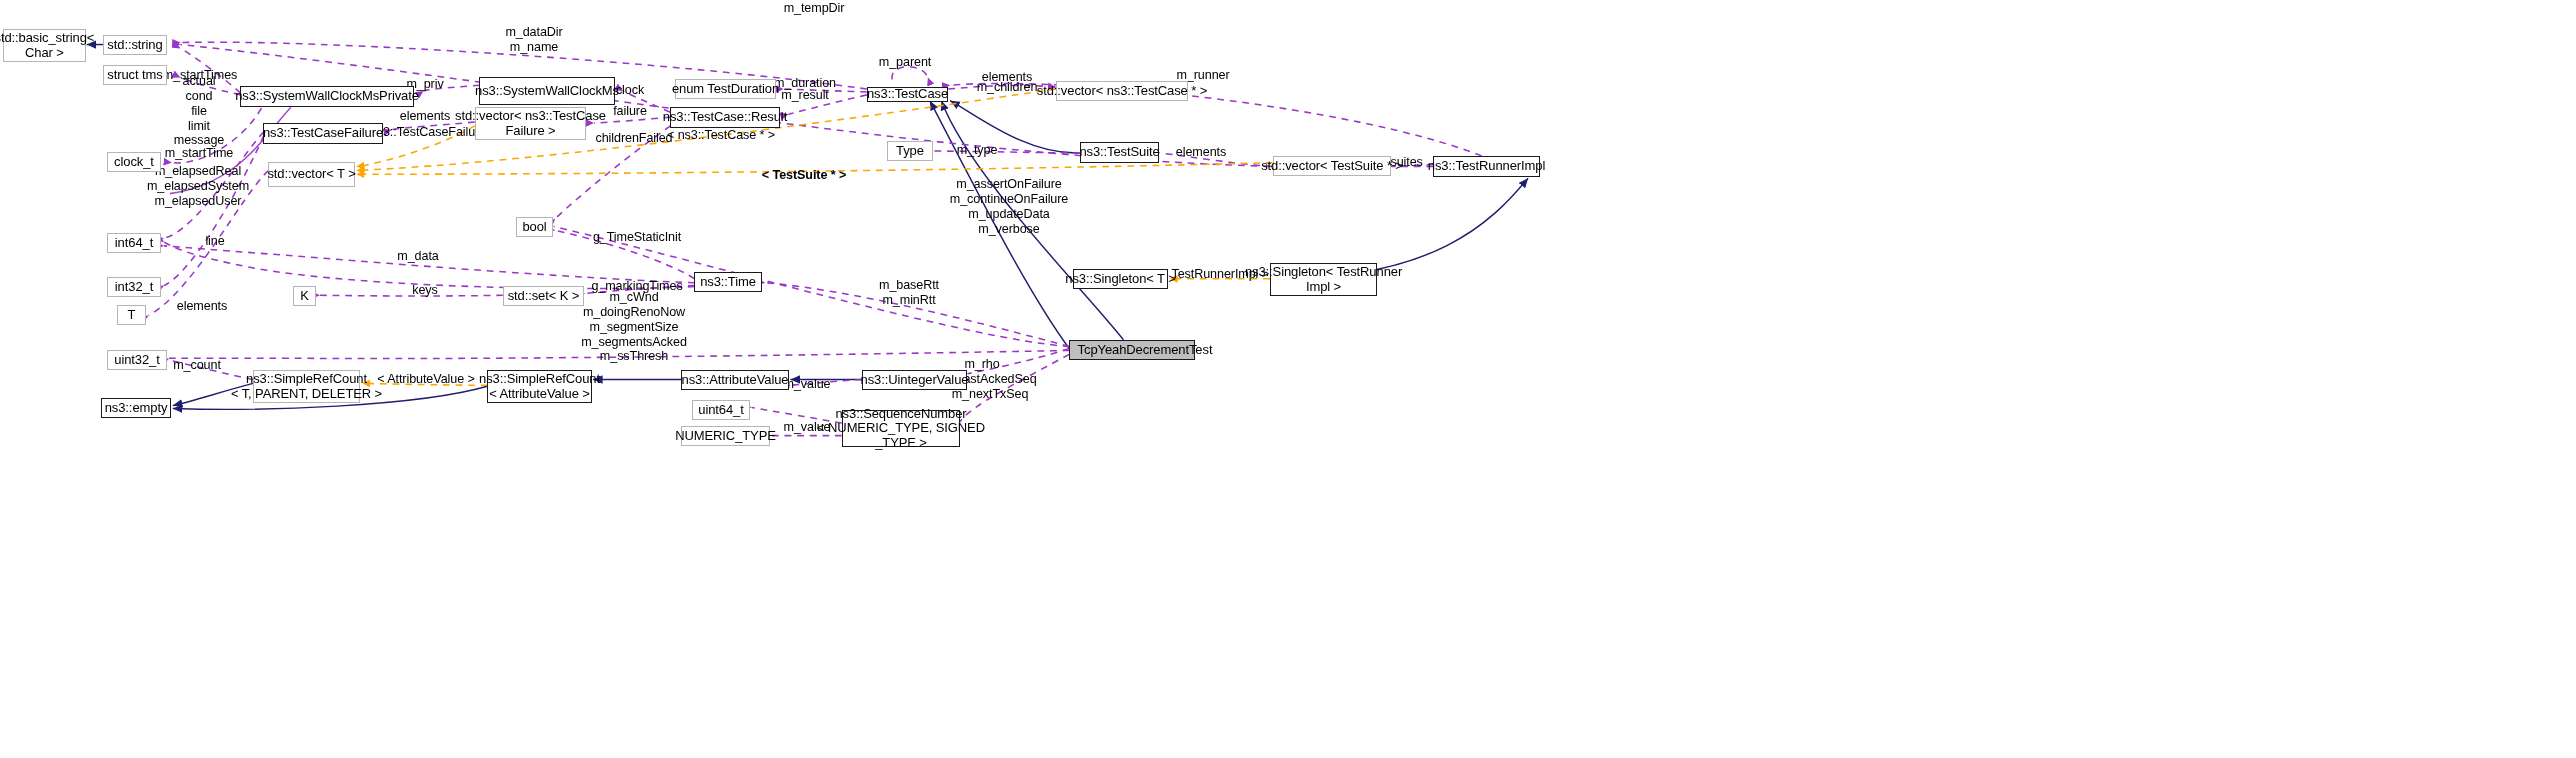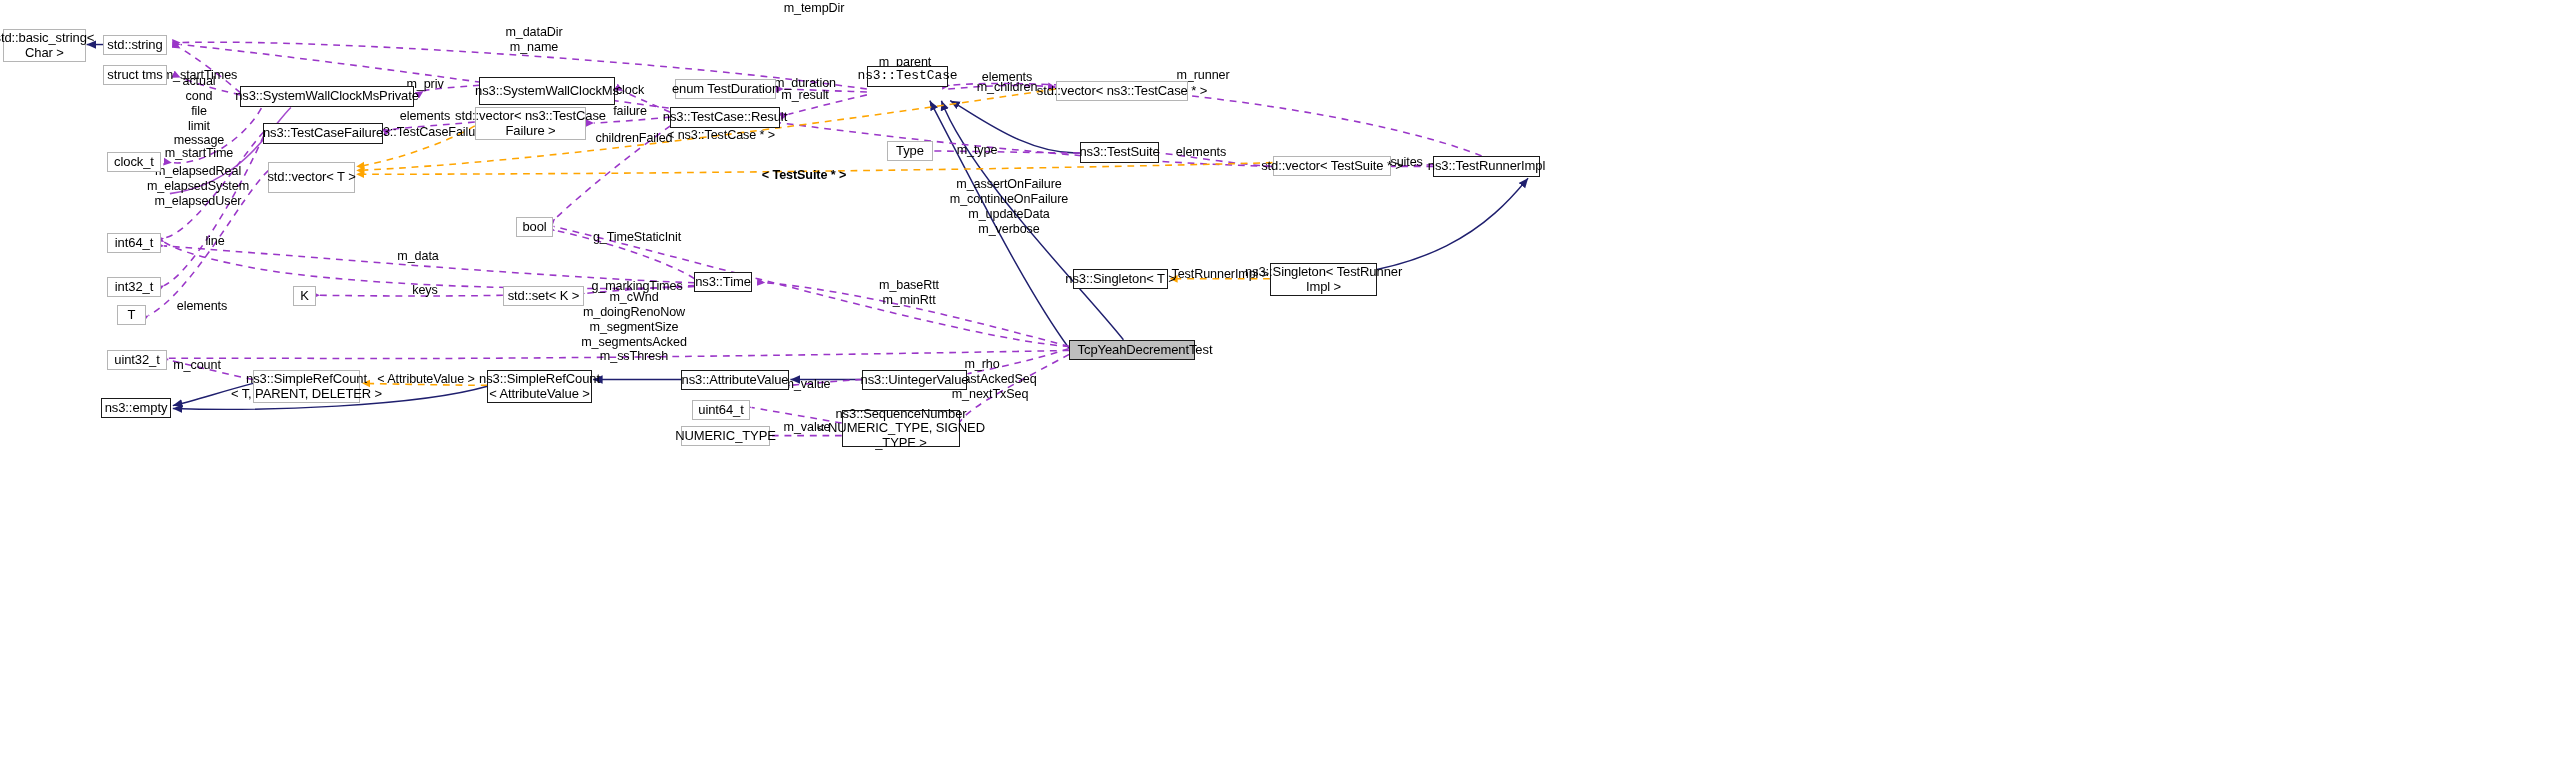--- a/index.html
+++ b/index.html
@@ -135,42 +135,42 @@
       <div class="node plain" style="left: 103px; top: 35px; width: 64px; height: 20.3px;">std::string</div>
       <div class="node plain" style="left: 103px; top: 65px; width: 64px; height: 20.3px;">struct tms</div>
       <div class="node plain" style="left: 107px; top: 152px; width: 54px; height: 20.3px;">clock_t</div>
       <div class="node plain" style="left: 107px; top: 233px; width: 54px; height: 20.3px;">int64_t</div>
       <div class="node plain" style="left: 107px; top: 277px; width: 54px; height: 20.3px;">int32_t</div>
       <div class="node plain" style="left: 117px; top: 305px; width: 29px; height: 20.3px;">T</div>
       <div class="node plain" style="left: 107px; top: 350px; width: 60px; height: 20.3px;">uint32_t</div>
       <div class="node klass" style="left: 101px; top: 398px; width: 70px; height: 20.3px;">ns3::empty</div>
       <div class="node klass" style="left: 240px; top: 86px; width: 174px; height: 21px;">ns3::SystemWallClockMsPrivate</div>
       <div class="node klass" style="left: 263px; top: 123px; width: 120px; height: 21px;">ns3::TestCaseFailure</div>
-      <div class="node plain" style="left: 268px; top: 162px; width: 87px; height: 31px;">std::vector&lt; T &gt;</div>
+      <div class="node plain" style="left: 268px; top: 162px; width: 87px; height: 25px;">std::vector&lt; T &gt;</div>
       <div class="node plain" style="left: 293px; top: 286px; width: 23px; height: 20.3px;">K</div>
       <div class="node plain" style="left: 253px; top: 370px; width: 107px; height: 33px;">ns3::SimpleRefCount
 &lt; T, PARENT, DELETER &gt;</div>
       <div class="node plain" style="left: 503px; top: 286px; width: 81px; height: 20.3px;">std::set&lt; K &gt;</div>
       <div class="node klass" style="left: 487px; top: 370px; width: 105px; height: 33px;">ns3::SimpleRefCount
 &lt; AttributeValue &gt;</div>
       <div class="node plain" style="left: 516px; top: 217px; width: 37px; height: 20.3px; text-align: right;">bool</div>
-      <div class="node klass" style="left: 694px; top: 272px; width: 58px; height: 20.3px;">ns3::Time</div>
+      <div class="node klass" style="left: 694px; top: 272px; width: 68px; height: 20.3px;">ns3::Time</div>
       <div class="node plain" style="left: 692px; top: 400px; width: 58px; height: 20.3px;">uint64_t</div>
       <div class="node plain" style="left: 681px; top: 426px; width: 89px; height: 20.3px;">NUMERIC_TYPE</div>
       <div class="node plain" style="left: 475px; top: 107px; width: 111px; height: 33px;">std::vector&lt; ns3::TestCase
 Failure &gt;</div>
       <div class="node klass" style="left: 479px; top: 77px; width: 136px; height: 28px;">ns3::SystemWallClockMs</div>
       <div class="node plain" style="left: 675px; top: 79px; width: 101px; height: 20.3px;">enum TestDuration</div>
       <div class="node klass" style="left: 670px; top: 107px; width: 110px; height: 21px;">ns3::TestCase::Result</div>
       <div class="node klass" style="left: 681px; top: 370px; width: 108px; height: 20.3px;">ns3::AttributeValue</div>
       <div class="node klass" style="left: 842px; top: 410px; width: 118px; height: 37px;">ns3::SequenceNumber
 &lt; NUMERIC_TYPE, SIGNED
 _TYPE &gt;</div>
       <div class="node klass" style="left: 862px; top: 370px; width: 105px; height: 20.3px;">ns3::UintegerValue</div>
-      <div class="node klass" style="left: 867px; top: 66px; width: 81px; height: 21px; font-family: Liberation Mono, monospace;">ns3::TestCase</div>
+      <div class="node klass" style="left: 867px; top: 87px; width: 81px; height: 15px;">ns3::TestCase</div>
       <div class="node plain" style="left: 887px; top: 141px; width: 46px; height: 20.3px;">Type</div>
       <div class="node plain" style="left: 1056px; top: 81px; width: 132px; height: 20.3px;">std::vector&lt; ns3::TestCase * &gt;</div>
       <div class="node klass" style="left: 1080px; top: 142px; width: 79px; height: 21px;">ns3::TestSuite</div>
       <div class="node klass" style="left: 1073px; top: 269px; width: 95px; height: 20.3px;">ns3::Singleton&lt; T &gt;</div>
       <div class="node klass" style="left: 1270px; top: 263px; width: 107px; height: 33px;">ns3::Singleton&lt; TestRunner
 Impl &gt;</div>
       <div class="node current" style="left: 1069px; top: 340px; width: 126px; height: 20.3px; padding-left: 26px;">TcpYeahDecrementTest</div>
       <div class="node plain" style="left: 1273px; top: 156px; width: 118px; height: 20.3px;">std::vector&lt; TestSuite * &gt;</div>
       <div class="node klass" style="left: 1433px; top: 156px; width: 107px; height: 21px;">ns3::TestRunnerImpl</div>
     </div>

